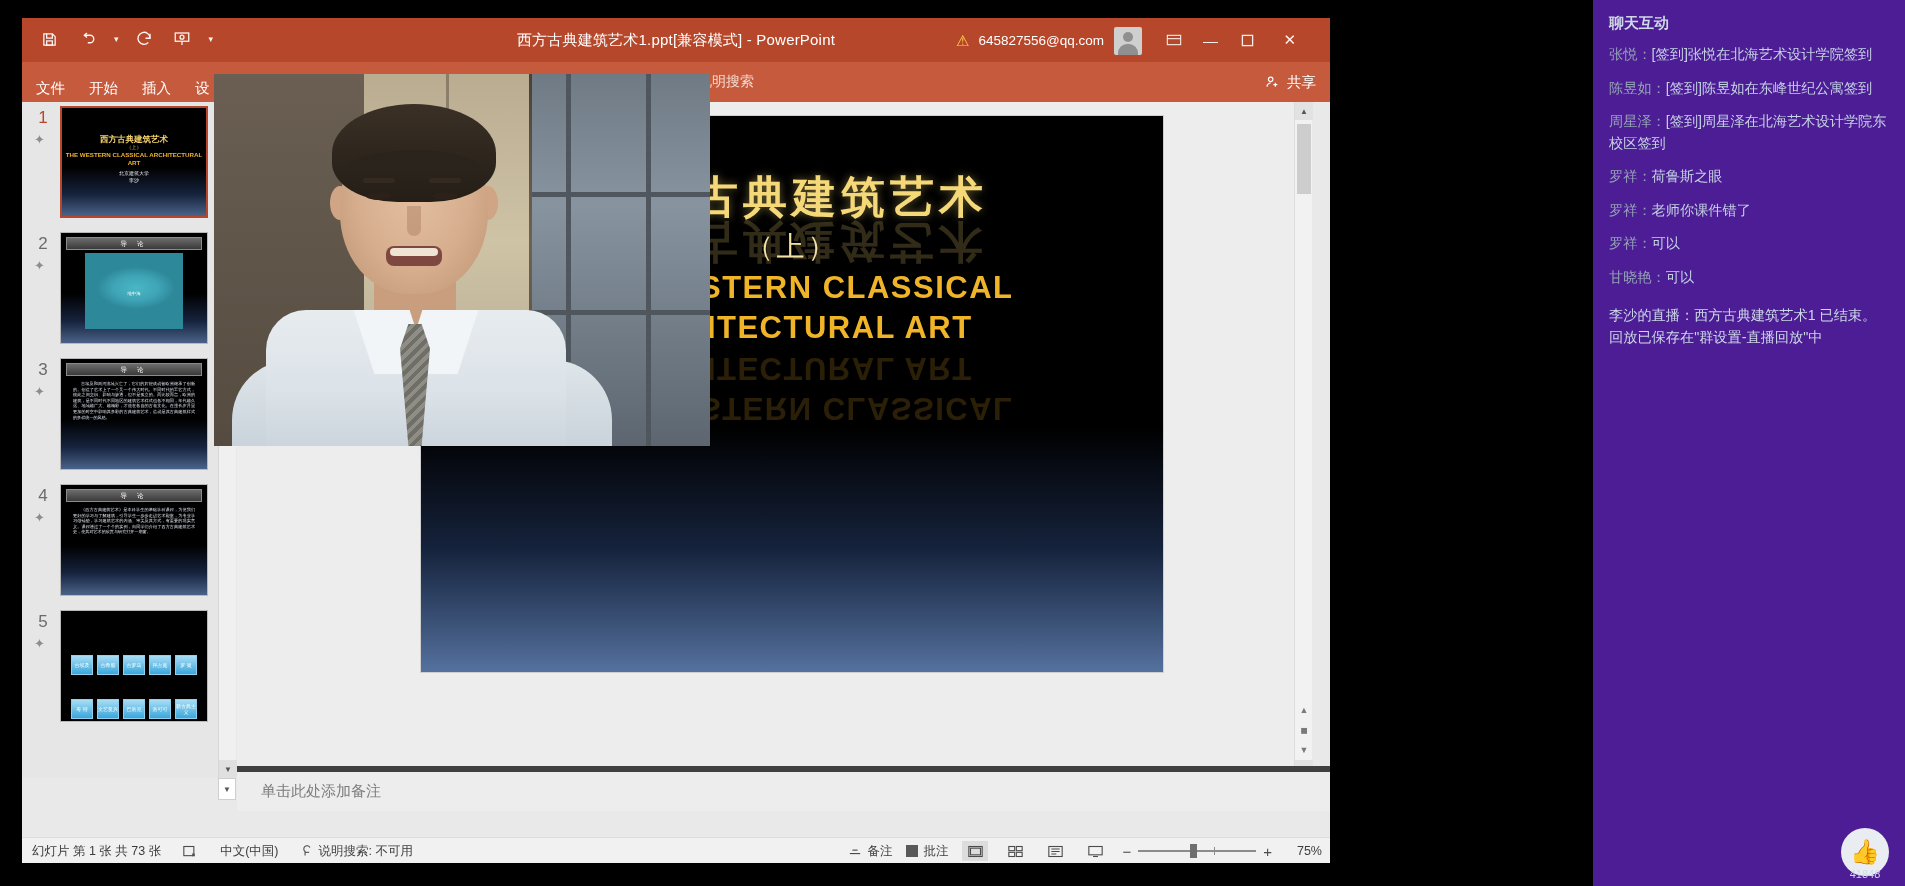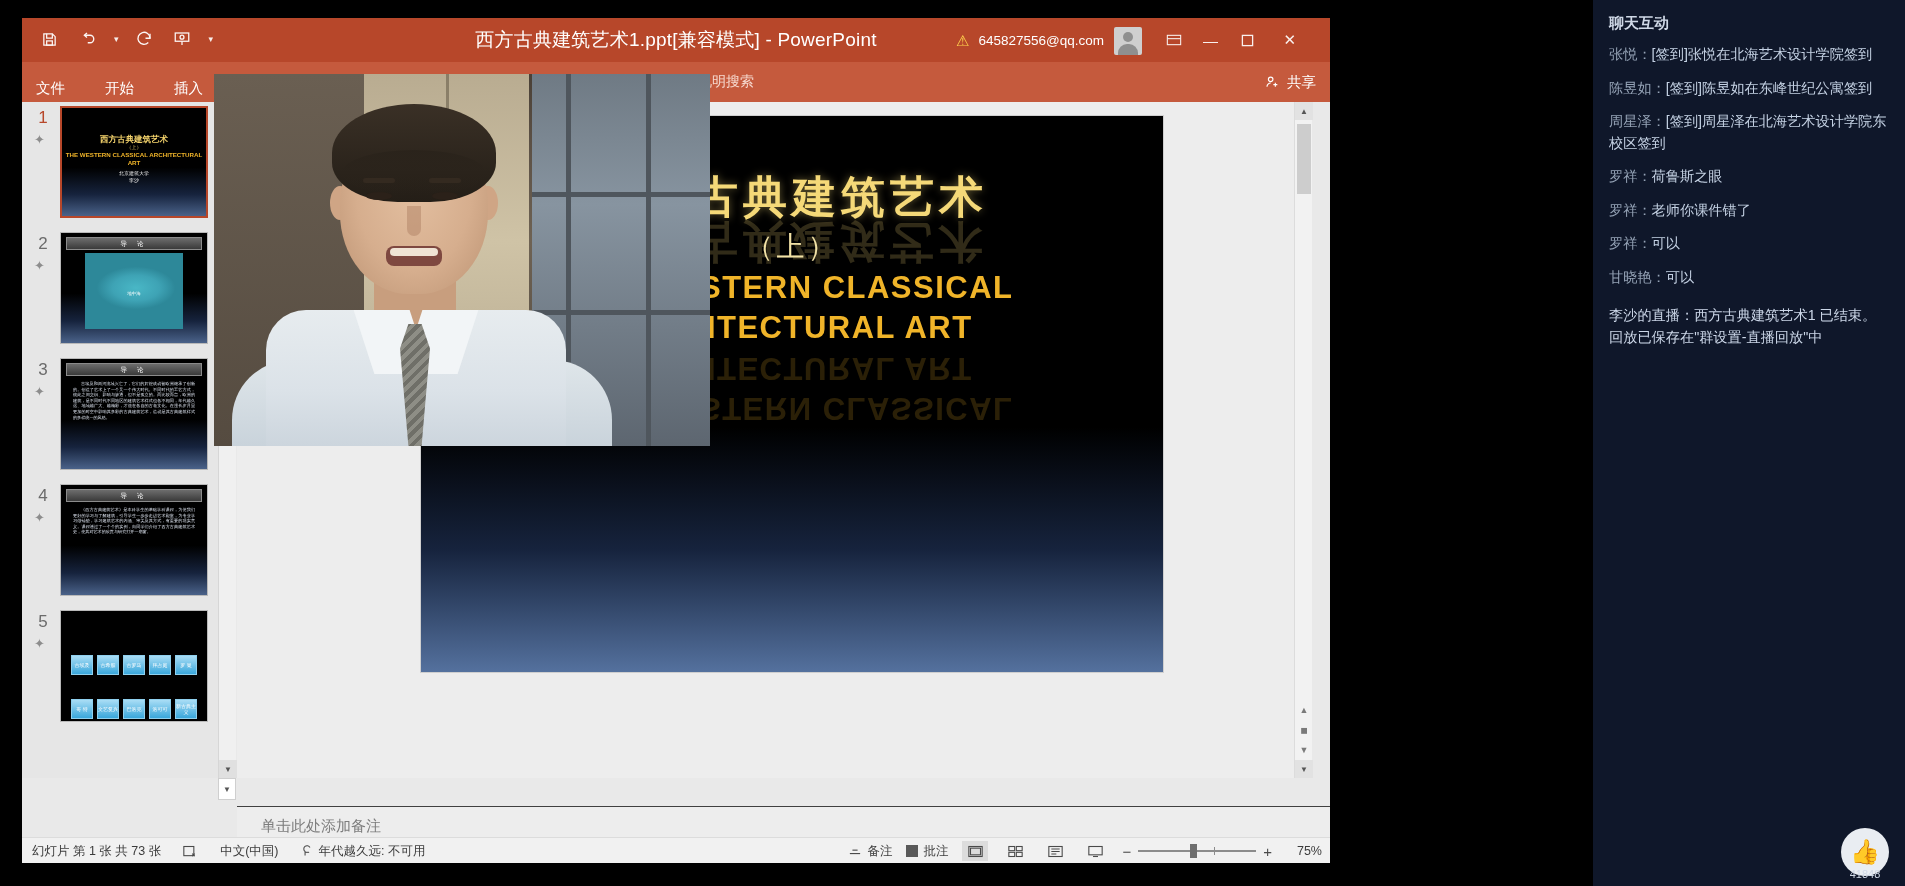--- a/index.html
+++ b/index.html
@@ -12,32 +12,32 @@
   
   #ppt-window { position:absolute; left:22px; top:18px; width:1308px; height:845px; background:#e8e8e8; overflow:hidden; }
 
   
   .ppt-titlebar { position:absolute; left:0; top:0; width:1308px; height:44px; background:#b7472a; }
   .qat { position:absolute; left:14px; top:8px; display:flex; align-items:center; gap:12px; }
   .qat .qicon { width:26px; height:26px; display:flex; align-items:center; justify-content:center; color:#fff; opacity:.95; }
   .qat .qicon svg { display:block; }
   .qat .qcaret { font-size:9px; color:#fff; opacity:.9; margin-left:2px;}
   .ppt-title { position:absolute; left:0; top:0; width:1308px; height:52px; line-height:44px; text-align:center;
-               color:#fff; font-size:19px; letter-spacing:.2px; }
+               color:#fff; font-size:15px; letter-spacing:.2px; }
   .acct { position:absolute; right:226px; top:0; height:44px; display:flex; align-items:center; gap:9px; color:#fff; font-size:13.5px; }
   .warn-ico { color:#ffd24d; font-size:15px; line-height:1; }
   .avatar { position:absolute; right:188px; top:9px; width:28px; height:28px; background:#cfcfcf; border-radius:2px; overflow:hidden; }
   .avatar::before { content:""; position:absolute; left:9px; top:5px; width:10px; height:10px; border-radius:50%; background:#8f8f8f; }
   .avatar::after  { content:""; position:absolute; left:4px; top:17px; width:20px; height:12px; border-radius:9px 9px 0 0; background:#8f8f8f; }
   .win-ctl { position:absolute; top:0; height:44px; display:flex; align-items:center; color:#fff; opacity:.92; font-size:15px; }
   .wc-ribbon { right:148px; } .wc-min { right:112px; } .wc-max { right:76px; } .wc-close { right:34px; }
 
   
   .ppt-ribbon { position:absolute; left:0; top:44px; width:1308px; height:40px; background:#c55a3d; }
-  .tabs { position:absolute; left:14px; top:0; height:52px; display:flex; align-items:center; gap:40px;
+  .tabs { position:absolute; left:14px; top:0; height:52px; display:flex; align-items:center; gap:24px;
           color:#fff; font-size:14.5px; }
   .tellme { position:absolute; left:676px; top:0; height:40px; display:flex; align-items:center; color:#f6d9cf; font-size:14px; }
   .share { position:absolute; right:14px; top:0; height:40px; display:flex; align-items:center; gap:7px; color:#fff; font-size:14.5px; }
 
   
   .ppt-body { position:absolute; left:0; top:84px; width:1308px; height:761px; background:#e9e9e9; }
 
   
   .thumbs { position:absolute; left:0; top:0; width:196px; height:676px; background:#e6e6e6; overflow:hidden; }
   .thumb-row { position:relative; height:126px; margin-left:4px; }
@@ -89,21 +89,21 @@
                  font-weight:bold; line-height:40px; letter-spacing:1.5px; transform:scaleY(-1); }
   .sl-main-b { position:absolute; left:0; right:0; top:325px; text-align:center; color:#e9e9ea; font-size:26px; line-height:44px; }
 
   .stage-scroll { position:absolute; right:0; top:0; width:18px; height:676px; background:#f2f2f2; border-left:1px solid #dcdcdc; }
   .ss-up,.ss-dn { position:absolute; left:0; width:18px; height:18px; background:#e2e2e2; color:#555; font-size:8px;
                   display:flex; align-items:center; justify-content:center; }
   .ss-up{top:0;} .ss-dn{bottom:0;}
   .ss-thumb{ position:absolute; left:2px; top:22px; width:14px; height:70px; background:#cdcdcd;}
   .ss-mini { position:absolute; left:1px; width:16px; height:16px; color:#7a7a7a; font-size:9px; display:flex;
              align-items:center; justify-content:center;}
-  .notes { position:absolute; left:215px; top:704px; width:1093px; height:45px; background:#ededed; border-top:1px solid #404040; }
+  .notes { position:absolute; left:215px; top:664px; width:1093px; height:45px; background:#ededed; border-top:6px solid #404040; }
   .notes-ph { position:absolute; left:24px; top:10px; color:#7c7c7c; font-size:15px; }
   .notes-collapse { position:absolute; left:196px; top:676px; width:18px; height:22px; background:#fff; border:1px solid #cfcfcf;
                     display:flex; align-items:center; justify-content:center; color:#555; font-size:8px; }
 
   
   .statusbar { position:absolute; left:0; bottom:0; width:1308px; height:26px; background:#f1f1f1; border-top:1px solid #dcdcdc;
                font-size:12.5px; color:#3c3c3c; }
   .sb-left { position:absolute; left:10px; top:0; height:26px; display:flex; align-items:center; gap:22px; }
   .sb-right { position:absolute; right:8px; top:0; height:26px; display:flex; align-items:center; gap:14px; }
   .sb-item { display:flex; align-items:center; gap:5px; }
@@ -158,21 +158,21 @@
   .cam-collarR { position:absolute; left:198px; top:236px; width:56px; height:64px; background:#f2f5f7;
      transform:skewX(-18deg); }
   .cam-tie { position:absolute; left:186px; top:250px; width:30px; height:122px;
      background:repeating-linear-gradient(135deg,#8e8e86 0 4px,#6f6f68 4px 8px); clip-path:polygon(28% 0,72% 0,100% 20%,72% 100%,28% 100%,0 20%); }
   .cam-shoulderL { position:absolute; left:18px; top:286px; width:140px; height:86px;
      background:linear-gradient(180deg,#dfe6ea,#c9d3db); border-radius:60px 0 0 0; }
   .cam-shoulderR { position:absolute; left:248px; top:286px; width:150px; height:86px;
      background:linear-gradient(180deg,#dfe6ea,#c9d3db); border-radius:0 60px 0 0; }
 
   
-  #chat { position:absolute; right:0; top:0; width:312px; height:886px; background:#0f172a; color:#c9d4e4;
+  #chat { position:absolute; right:0; top:0; width:312px; height:886px; background:#4c1d95; color:#c9d4e4;
           padding:14px 16px 12px 16px; overflow:hidden; }
   .chat-title { color:#cfd8e6; font-size:15px; font-weight:bold; margin-bottom:11px; }
   .chat-msg { font-size:14.2px; line-height:21.5px; margin-bottom:12px; word-break:break-all; }
   .chat-user { color:#95a3b6; }
   .chat-text { color:#c5d2e4; }
   .chat-sys { color:#ccd7e8; font-size:14.2px; line-height:22px; margin-top:16px; }
   .like-badge { position:absolute; right:16px; bottom:10px; width:48px; height:48px; border-radius:50%;
                 background:#e9edf2; display:flex; align-items:center; justify-content:center; }
   .like-badge .thumb { color:#f08a24; font-size:24px; line-height:1; }
   .like-count { position:absolute; right:16px; bottom:6px; width:48px; text-align:center; color:#cfd8e6; font-size:11px; }
@@ -374,21 +374,21 @@
               <rect x="1" y="1.5" width="12" height="11"></rect>
                 <path d="M11 10l3 3M14 10l-3 3"></path>
             </svg>
           </span>
           <span>中文(中国)</span>
           <span class="sb-item">
             <svg width="13" height="13" viewBox="0 0 16 16" fill="none" stroke="#4a4a4a" stroke-width="1.3">
               <path d="M11 3a4 4 0 1 0-6 5v5"></path>
                 <path d="M5 9h5"></path>
             </svg>
-            <span>年代越久远: 不可用</span>
+            <span>说明搜索: 不可用</span>
           </span>
         </div>
 
         <div class="sb-right">
           <span class="sb-item">
             <svg width="14" height="12" viewBox="0 0 16 14" fill="none" stroke="#4a4a4a" stroke-width="1.3">
               <path d="M2 10h12"></path>
                 <path d="M5 6h6"></path>
             </svg>
             <span>备注</span>

